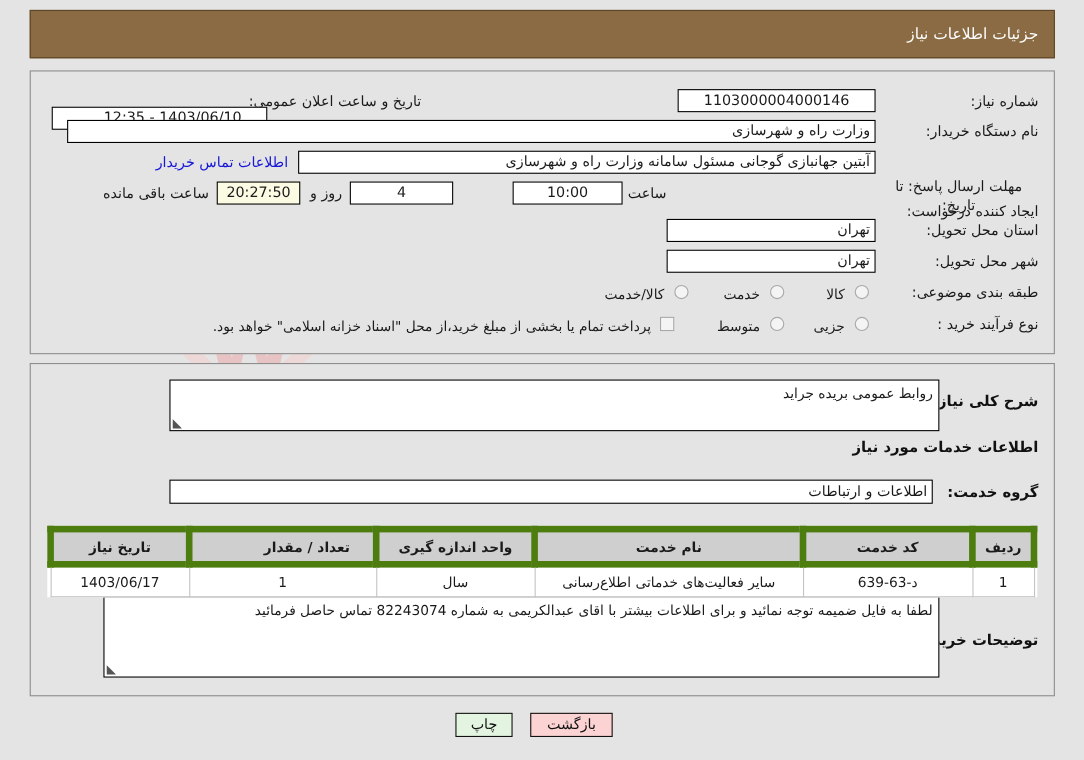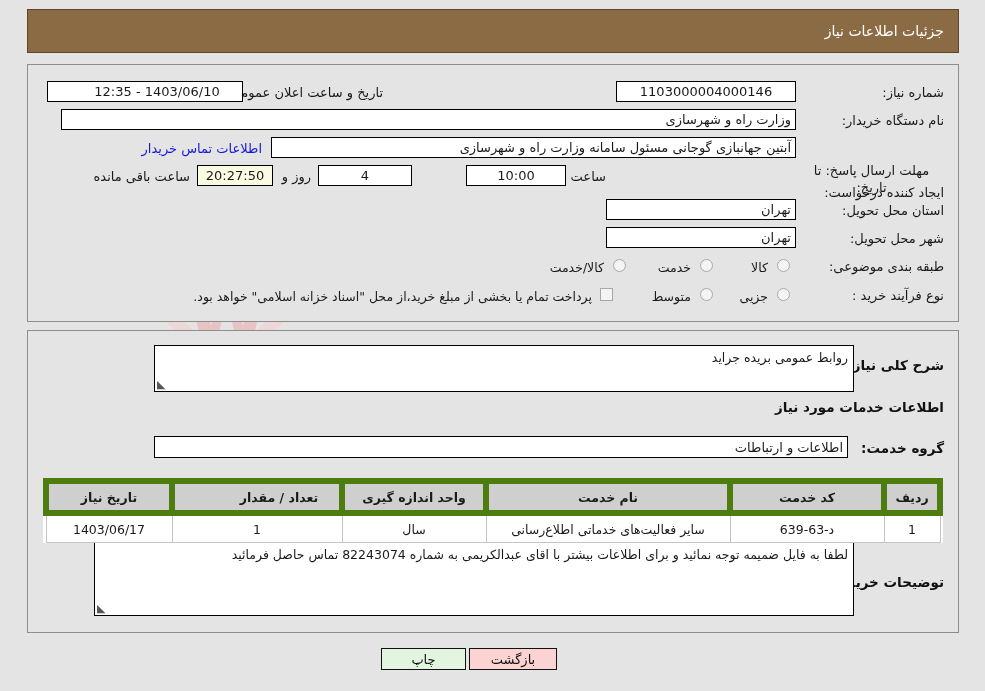--- a/index.html
+++ b/index.html
@@ -231,22 +231,22 @@
     box-sizing: border-box;
     height: 22px;
     font-size: 13px;
     color: #111;
     display: flex;
     align-items: center;
     justify-content: center;
     cursor: pointer;
     font-family: "DejaVu Sans", "Liberation Sans", sans-serif;
   }
-  #btn-back  { right: 428px; top: 648px; width: 88px; background: #fbd3d3; margin-left: 16px; }
-  #btn-print { right: 519px; top: 648px; width: 85px; background: #e3f5e0; }
+  #btn-back  { right: 428px; top: 648px; width: 75px; background: #fbd3d3; margin-left: 16px; }
+  #btn-print { right: 519px; top: 648px; width: 52px; background: #e3f5e0; }
 </style>
 </head>
 <body>
 
 <div class="wm-layer">
   <div class="wm-shield"></div>
   <div class="wm-v">W</div>
   <div class="wm-text">
     <span class="red">Ana</span><span>Tender.ne</span>
   </div>
@@ -257,21 +257,21 @@
   <div class="titlebar">
     <span>جزئیات اطلاعات نیاز</span>
   </div>
 
   <div class="panel" id="panel-top">
 
     <div class="lbl" style="right:14px; top:20px;">شماره نیاز:</div>
     <div class="fld center" style="right:162px; top:16px; width:180px;">1103000004000146</div>
 
     <div class="lbl" style="right:575px; top:20px;">تاریخ و ساعت اعلان عمومی:</div>
-    <div class="fld center" style="right:715px; top:16px; width:196px;padding-left:28px;">1403/06/10 - 12:35</div>
+    <div class="fld center" style="right:715px; top:32px; width:196px;padding-left:28px;">1403/06/10 - 12:35</div>
 
     <div class="lbl" style="right:14px; top:48px;">نام دستگاه خریدار:</div>
     <div class="fld right" style="right:162px; top:44px; width:735px;">وزارت راه و شهرسازی</div>
 
     <div class="lbl" style="right:14px; top:92px;margin-top:28px;">ایجاد کننده درخواست:</div>
     <div class="fld right" style="right:162px; top:72px; width:525px;">آبتین جهانبازی گوجانی مسئول سامانه وزارت راه و شهرسازی</div>
     <div class="link" style="right:696px; top:76px;">اطلاعات تماس خریدار</div>
 
     <div class="lbl" style="right:14px; top:97px; line-height:17px; white-space:normal; width:145px; text-align:center;">مهلت ارسال پاسخ: تا تاریخ:</div>
     <div class="plaintext" style="right:352px; top:104px;">ساعت</div>

